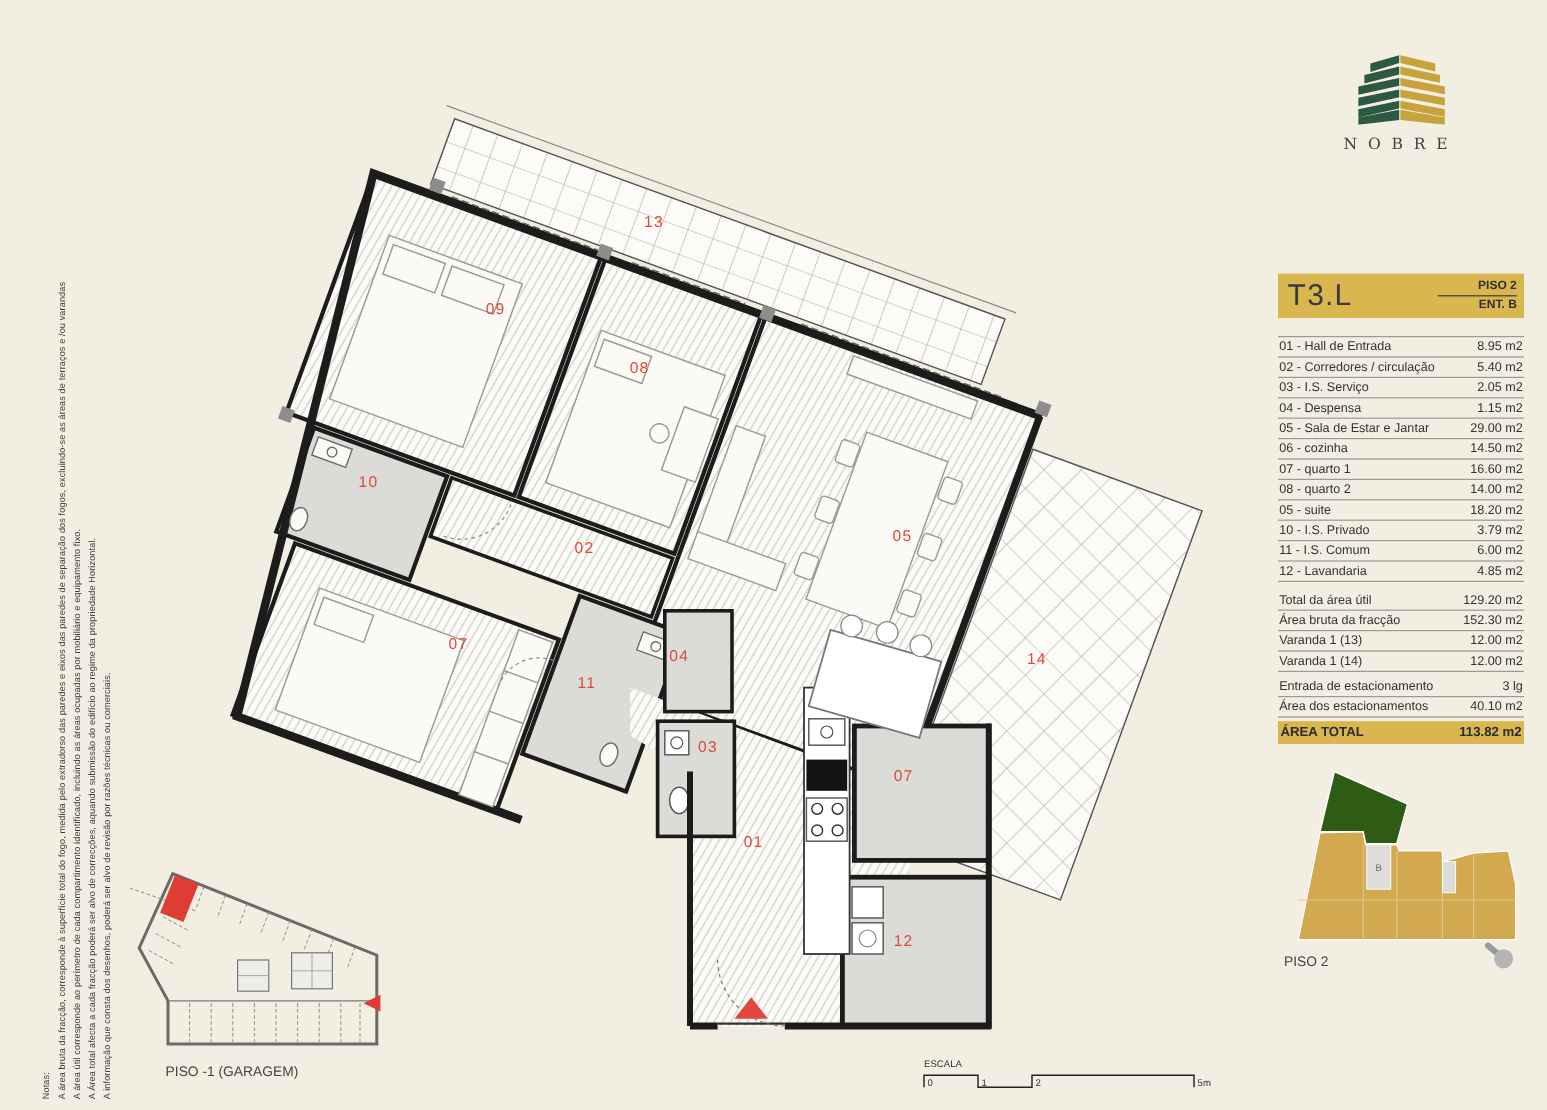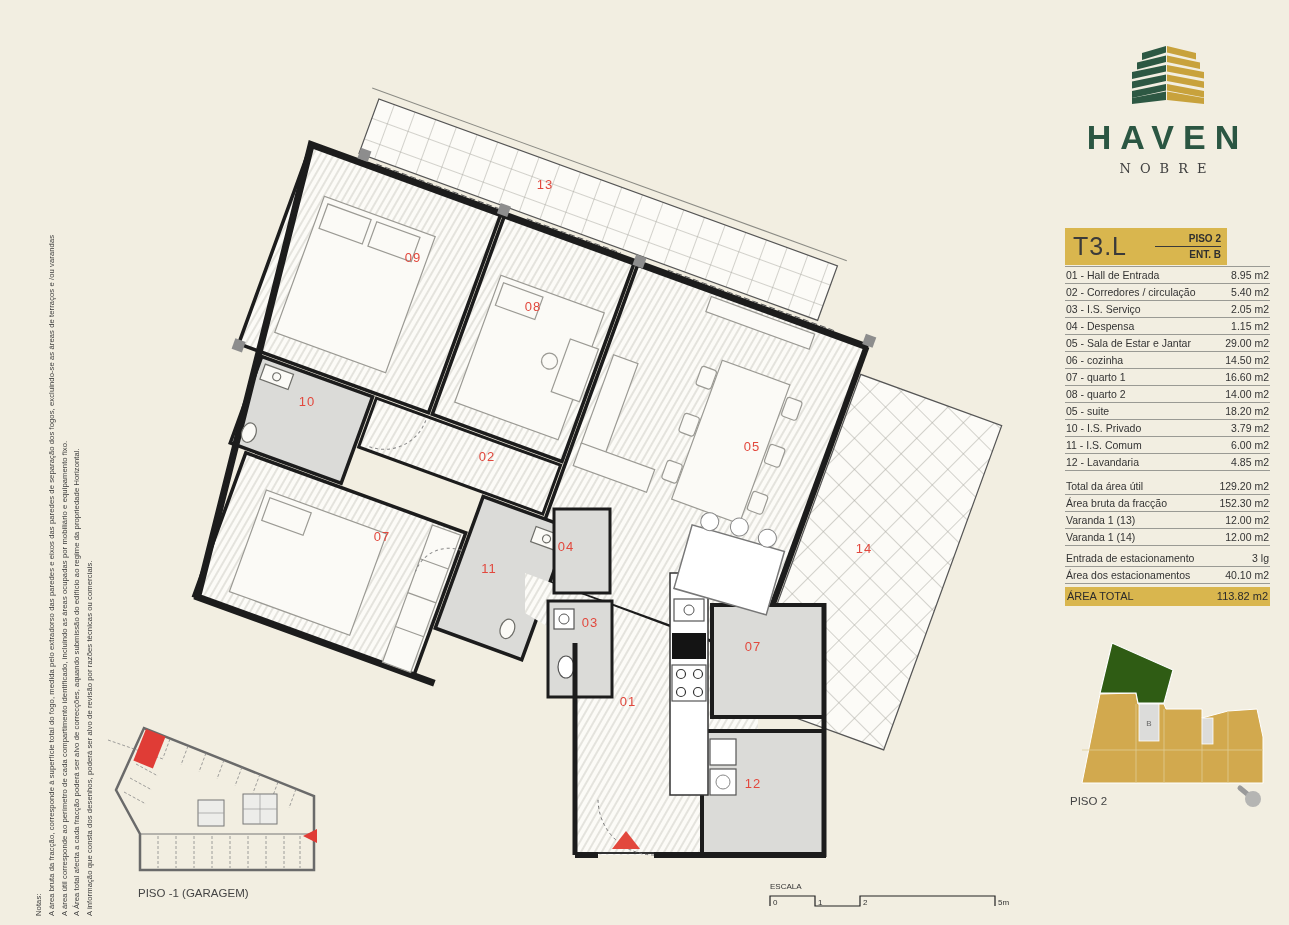--- a/index.html
+++ b/index.html
@@ -15,35 +15,35 @@
   }
   
   .plan-svg{position:absolute;left:70px;top:15px;}
   .plan-label{fill:#e2483d;font-size:13px;font-family:"Liberation Sans",sans-serif;letter-spacing:1px;}
   
   .right-panel{position:absolute;left:1065px;top:0;width:205px;}
   .logo{position:absolute;left:0;top:42px;width:205px;text-align:center;}
   .brand-name{font-size:34px;font-weight:700;letter-spacing:9px;color:#2b5642;margin-top:10px;}
   .brand-sub{font-family:"DejaVu Serif","Liberation Serif",serif;font-size:13px;letter-spacing:9px;color:#404040;margin-top:4px;}
   .banner{
-    position:absolute;left:0;top:228px;width:162px;height:37px;background:#d9b64e;
+    position:absolute;left:0;top:228px;width:205px;height:37px;background:#d9b64e;
     display:flex;align-items:center;justify-content:space-between;box-sizing:border-box;padding:0 6px 0 8px;
   }
   .banner-code{font-size:25px;color:#3a3a3a;letter-spacing:1px;}
   .banner-right{width:66px;text-align:right;font-size:10px;font-weight:700;color:#2f2f2f;}
   .banner-divider{border:0;border-top:1px solid #3a3a3a;margin:2px 0;}
-  .areas{position:absolute;left:0;top:266px;width:205px;border-top:1px solid #9a9a94;}
+  .areas{position:absolute;left:0;top:280px;width:205px;border-top:1px solid #9a9a94;}
   .arow{display:flex;justify-content:space-between;border-bottom:1px solid #9a9a94;
         font-size:10.5px;color:#333;line-height:14px;padding:1px 1px;}
   .arow .v{text-align:left;white-space:nowrap;}
   .aspacer{height:7px;}
   .aspacer2{height:4px;}
   .grand{
     display:flex;justify-content:space-between;background:#d9b64e;margin-top:3px;
-    font-size:11px;font-weight:400;color:#2b2b2b;line-height:17px;padding:1px 2px;
+    font-size:11px;font-weight:700;color:#2b2b2b;line-height:17px;padding:1px 2px;
   }
   
   .garage-svg{position:absolute;left:108px;top:712px;}
   .site-svg{position:absolute;left:1060px;top:630px;}
   .scale-svg{position:absolute;left:757px;top:878px;}
   .mini-caption{font-size:11.5px;fill:#444;font-family:"Liberation Sans",sans-serif;}
 </style>
 </head>
 <body>
 
@@ -265,21 +265,20 @@
         <polygon points="12,30 46,23 46,29.5 12,37" fill="#2d5843"></polygon>
           <polygon points="47,23 84,30 84,36.5 47,29.5" fill="#c8a23c"></polygon>
         <polygon points="12,39.5 46,32.5 46,39 12,46.5" fill="#2d5843"></polygon>
           <polygon points="47,32.5 84,39.5 84,46 47,39" fill="#c8a23c"></polygon>
         <polygon points="12,49 46,42 46,48.5 12,56" fill="#2d5843"></polygon>
           <polygon points="47,42 84,49 84,55.5 47,48.5" fill="#c8a23c"></polygon>
         <polygon points="12,56 46,49.5 46,58 12,62" fill="#2d5843"></polygon>
           <polygon points="47,49.5 84,56 84,62 47,58" fill="#c8a23c"></polygon>
       </g>
     </svg>
-    <div class="brand-name">HAVEN</div>
     <div class="brand-sub">NOBRE</div>
   </div>
 
   <div class="banner">
     <div class="banner-code">T3.L</div>
     <div class="banner-right">
       <div>PISO 2</div>
       <hr class="banner-divider">
       <div>ENT. B</div>
     </div>

